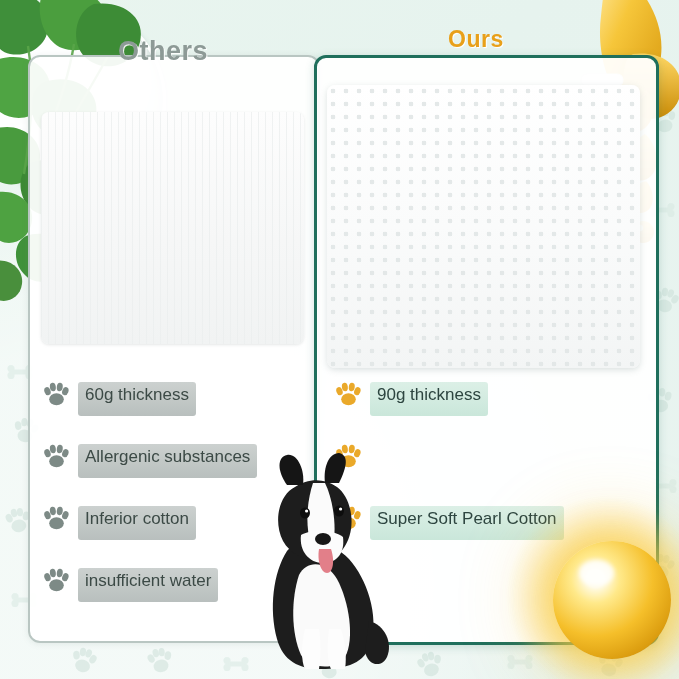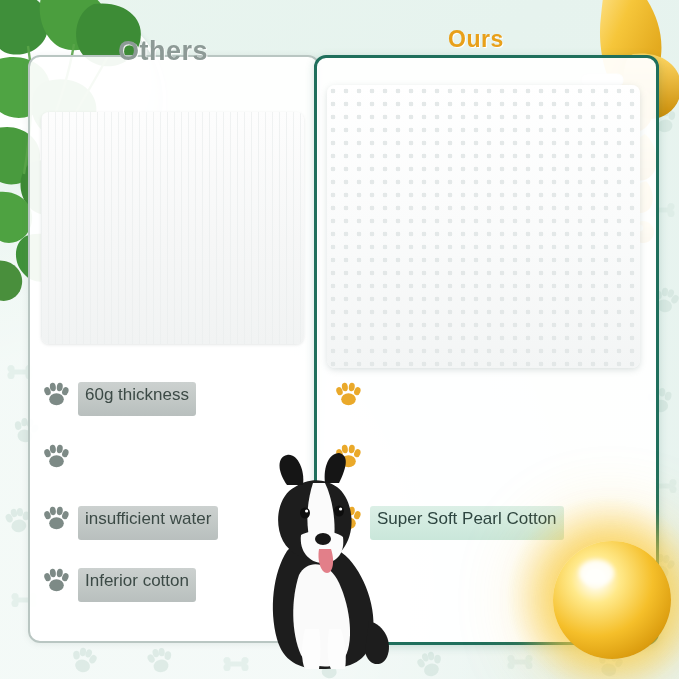--- a/index.html
+++ b/index.html
@@ -288,62 +288,64 @@
     <div class="feature feature-others">
       <svg class="paw" viewBox="0 0 26 25" xmlns="http://www.w3.org/2000/svg">
         <g fill="#7d8a86">
           <ellipse cx="13" cy="18" rx="7.6" ry="6.2"></ellipse>
           <ellipse cx="3.6" cy="9.6" rx="3.2" ry="4.3" transform="rotate(-20 3.6 9.6)"></ellipse>
           <ellipse cx="9.2" cy="5.2" rx="3.1" ry="4.4" transform="rotate(-7 9.2 5.2)"></ellipse>
           <ellipse cx="16.4" cy="5.2" rx="3.1" ry="4.4" transform="rotate(7 16.4 5.2)"></ellipse>
           <ellipse cx="22.2" cy="9.6" rx="3.2" ry="4.3" transform="rotate(20 22.2 9.6)"></ellipse>
         </g>
       </svg>
+      <span class="feature-text">Allergenic substances</span>
     </div>
     <div class="feature feature-others">
       <svg class="paw" viewBox="0 0 26 25" xmlns="http://www.w3.org/2000/svg">
         <g fill="#7d8a86">
           <ellipse cx="13" cy="18" rx="7.6" ry="6.2"></ellipse>
           <ellipse cx="3.6" cy="9.6" rx="3.2" ry="4.3" transform="rotate(-20 3.6 9.6)"></ellipse>
           <ellipse cx="9.2" cy="5.2" rx="3.1" ry="4.4" transform="rotate(-7 9.2 5.2)"></ellipse>
           <ellipse cx="16.4" cy="5.2" rx="3.1" ry="4.4" transform="rotate(7 16.4 5.2)"></ellipse>
           <ellipse cx="22.2" cy="9.6" rx="3.2" ry="4.3" transform="rotate(20 22.2 9.6)"></ellipse>
         </g>
       </svg>
+      <span class="feature-text">Inferior cotton</span>
+    </div>
+    <div class="feature feature-others">
+      <svg class="paw" viewBox="0 0 26 25" xmlns="http://www.w3.org/2000/svg">
+        <g fill="#7d8a86">
+          <ellipse cx="13" cy="18" rx="7.6" ry="6.2"></ellipse>
+          <ellipse cx="3.6" cy="9.6" rx="3.2" ry="4.3" transform="rotate(-20 3.6 9.6)"></ellipse>
+          <ellipse cx="9.2" cy="5.2" rx="3.1" ry="4.4" transform="rotate(-7 9.2 5.2)"></ellipse>
+          <ellipse cx="16.4" cy="5.2" rx="3.1" ry="4.4" transform="rotate(7 16.4 5.2)"></ellipse>
+          <ellipse cx="22.2" cy="9.6" rx="3.2" ry="4.3" transform="rotate(20 22.2 9.6)"></ellipse>
+        </g>
+      </svg>
       <span class="feature-text">insufficient water</span>
-    </div>
-    <div class="feature feature-others">
-      <svg class="paw" viewBox="0 0 26 25" xmlns="http://www.w3.org/2000/svg">
-        <g fill="#7d8a86">
-          <ellipse cx="13" cy="18" rx="7.6" ry="6.2"></ellipse>
-          <ellipse cx="3.6" cy="9.6" rx="3.2" ry="4.3" transform="rotate(-20 3.6 9.6)"></ellipse>
-          <ellipse cx="9.2" cy="5.2" rx="3.1" ry="4.4" transform="rotate(-7 9.2 5.2)"></ellipse>
-          <ellipse cx="16.4" cy="5.2" rx="3.1" ry="4.4" transform="rotate(7 16.4 5.2)"></ellipse>
-          <ellipse cx="22.2" cy="9.6" rx="3.2" ry="4.3" transform="rotate(20 22.2 9.6)"></ellipse>
-        </g>
-      </svg>
-      <span class="feature-text">Inferior cotton</span>
     </div>
   </div>
 
   <div class="panel panel-ours"></div>
   <div class="pad pad-ours"></div>
   <div class="panel-title title-ours">Ours</div>
 
   <div class="features features-ours">
     <div class="feature feature-ours">
       <svg class="paw" viewBox="0 0 26 25" xmlns="http://www.w3.org/2000/svg">
         <g fill="#eaa92a">
           <ellipse cx="13" cy="18" rx="7.6" ry="6.2"></ellipse>
           <ellipse cx="3.6" cy="9.6" rx="3.2" ry="4.3" transform="rotate(-20 3.6 9.6)"></ellipse>
           <ellipse cx="9.2" cy="5.2" rx="3.1" ry="4.4" transform="rotate(-7 9.2 5.2)"></ellipse>
           <ellipse cx="16.4" cy="5.2" rx="3.1" ry="4.4" transform="rotate(7 16.4 5.2)"></ellipse>
           <ellipse cx="22.2" cy="9.6" rx="3.2" ry="4.3" transform="rotate(20 22.2 9.6)"></ellipse>
         </g>
       </svg>
+      <span class="feature-text">90g thickness</span>
     </div>
     <div class="feature feature-ours">
       <svg class="paw" viewBox="0 0 26 25" xmlns="http://www.w3.org/2000/svg">
         <g fill="#eaa92a">
           <ellipse cx="13" cy="18" rx="7.6" ry="6.2"></ellipse>
           <ellipse cx="3.6" cy="9.6" rx="3.2" ry="4.3" transform="rotate(-20 3.6 9.6)"></ellipse>
           <ellipse cx="9.2" cy="5.2" rx="3.1" ry="4.4" transform="rotate(-7 9.2 5.2)"></ellipse>
           <ellipse cx="16.4" cy="5.2" rx="3.1" ry="4.4" transform="rotate(7 16.4 5.2)"></ellipse>
           <ellipse cx="22.2" cy="9.6" rx="3.2" ry="4.3" transform="rotate(20 22.2 9.6)"></ellipse>
         </g>

